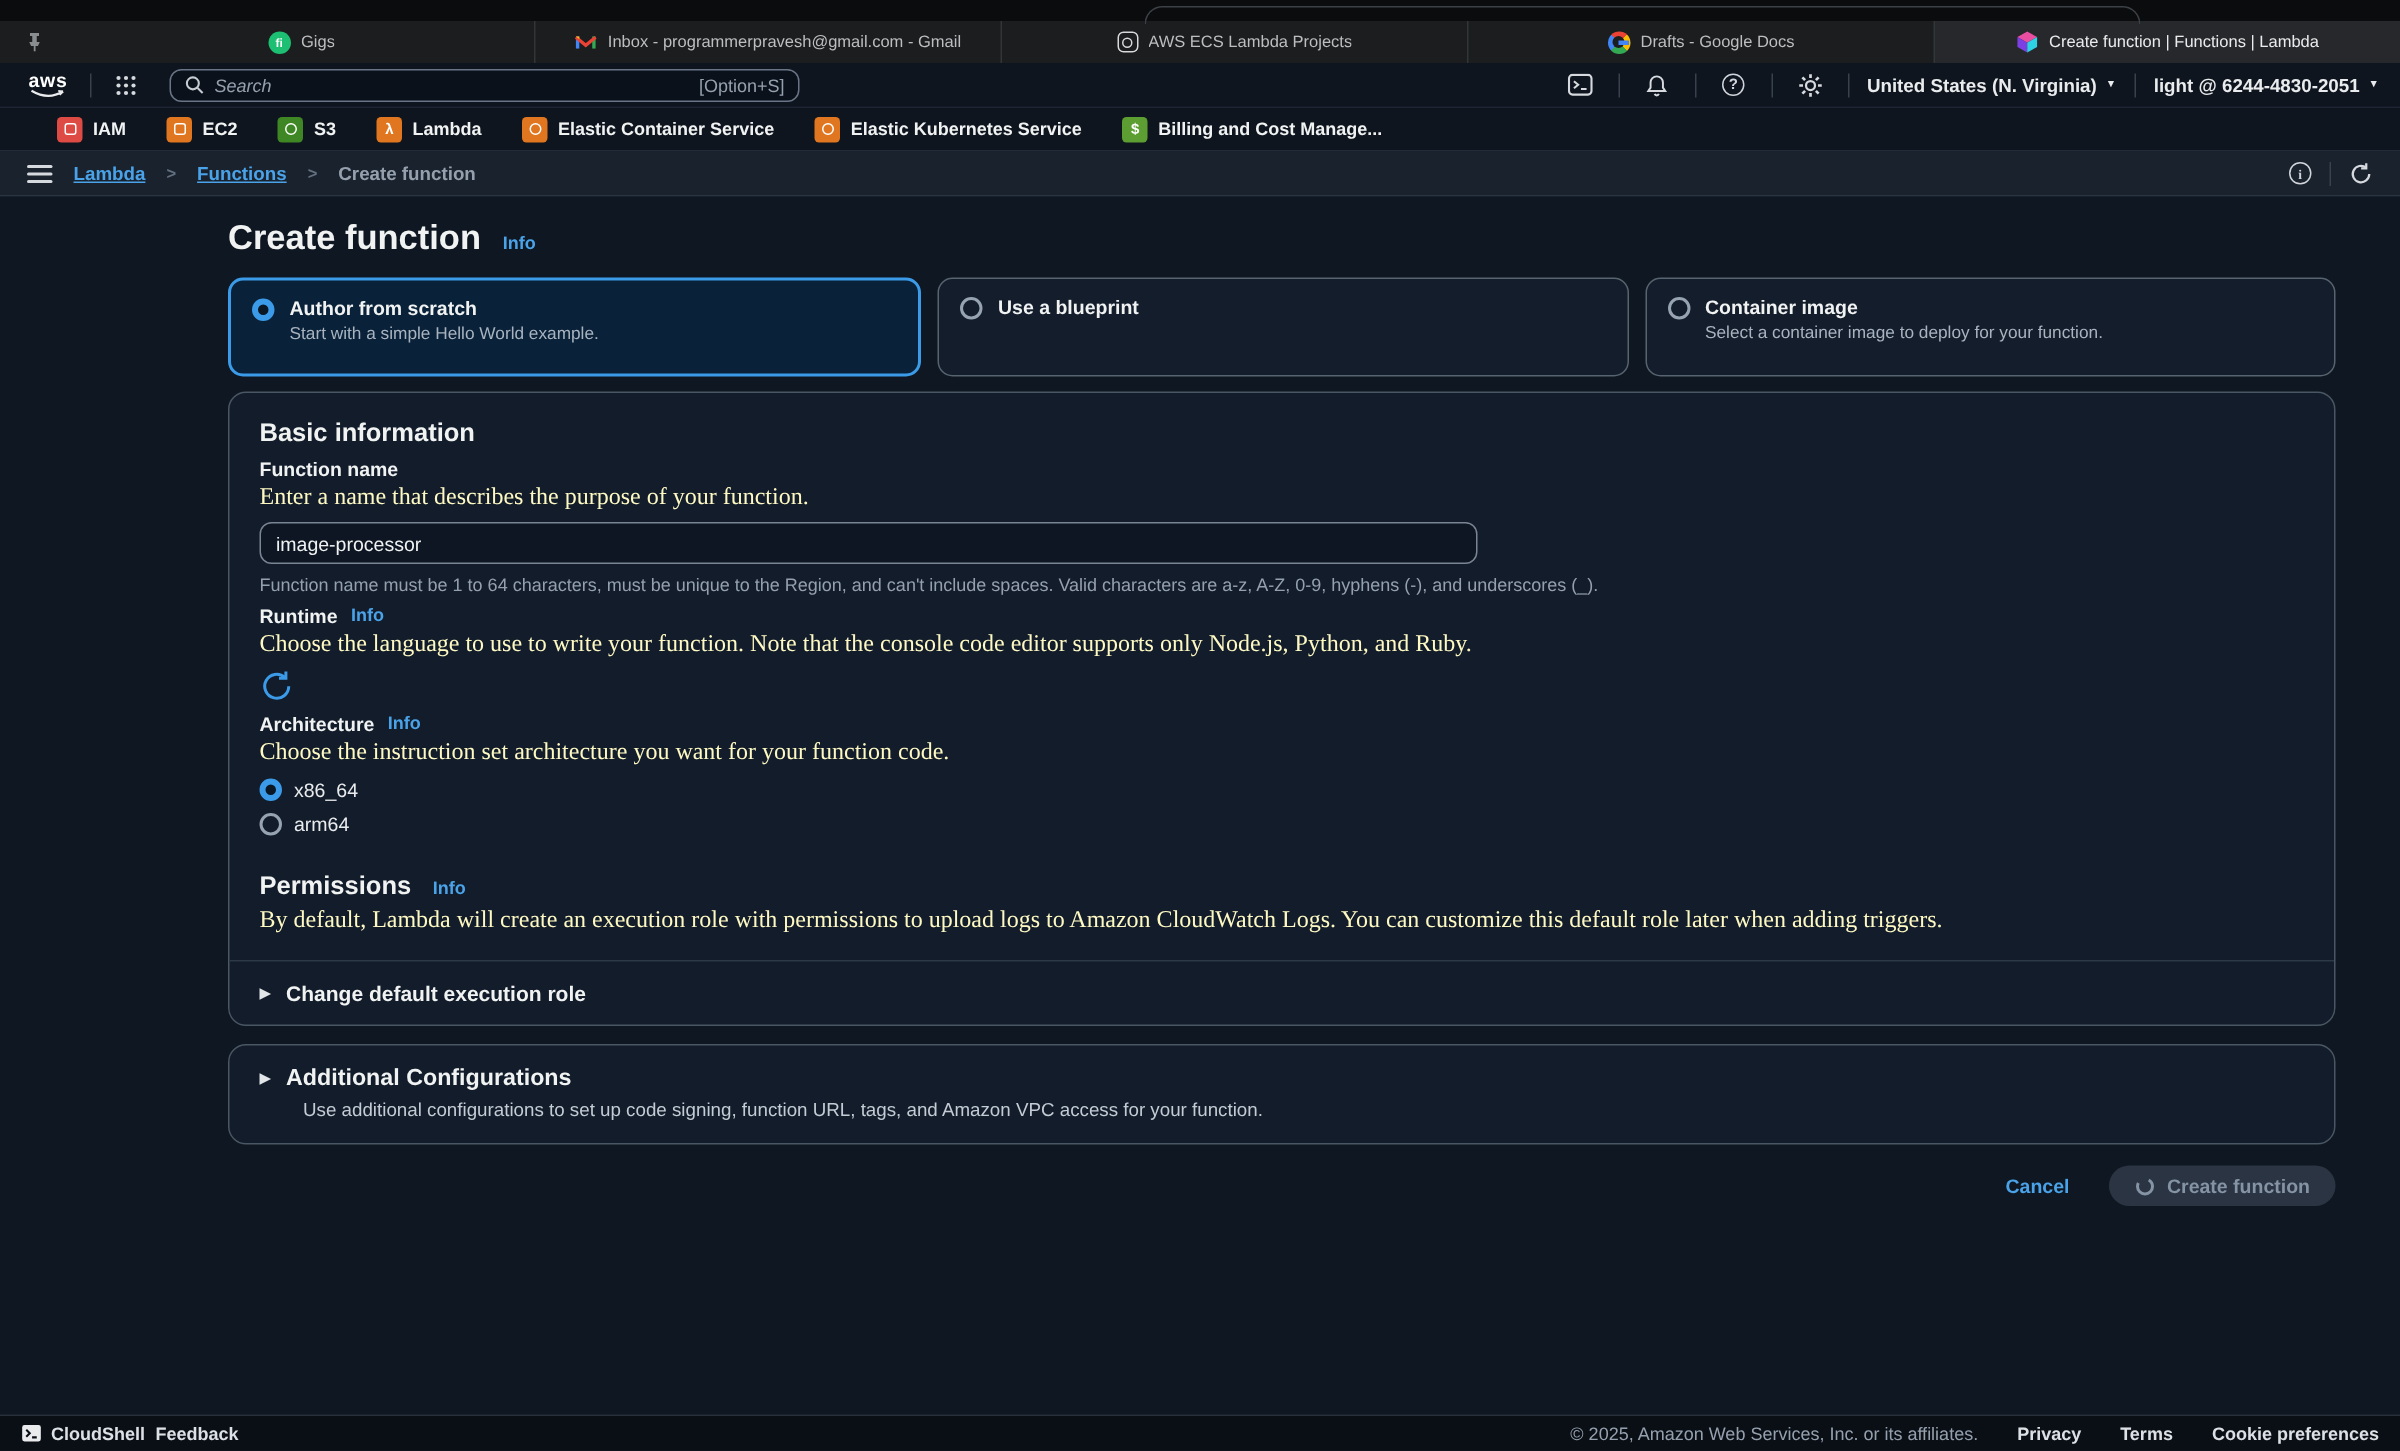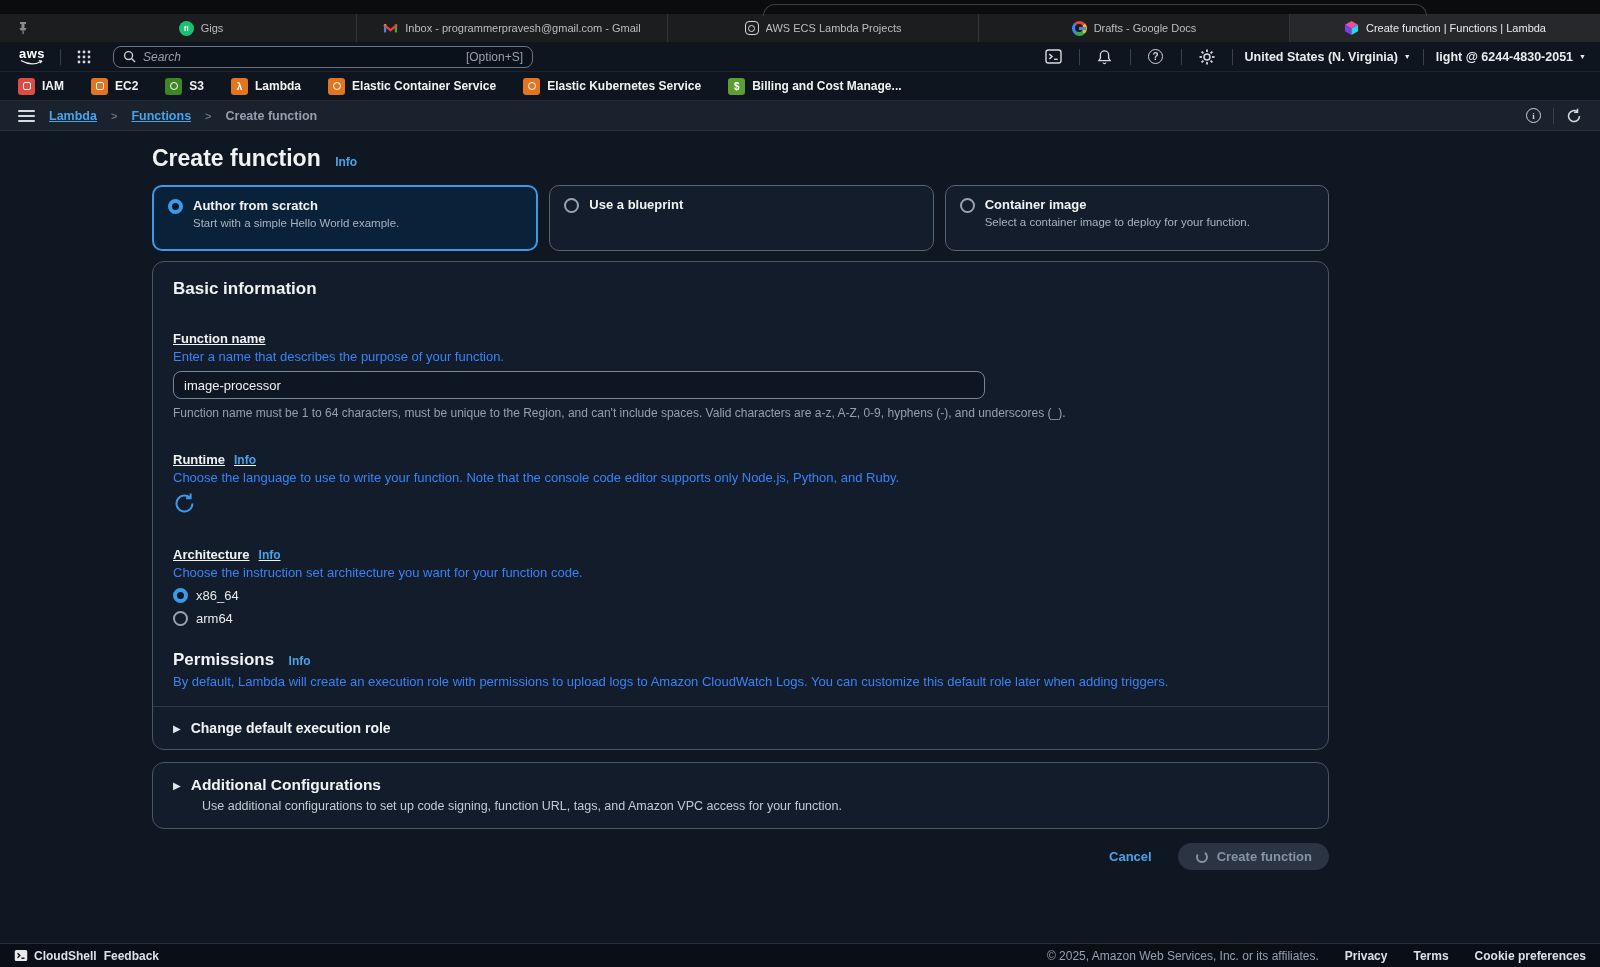--- a/index.html
+++ b/index.html
@@ -38,21 +38,21 @@
      display:flex; align-items:center; padding:0 9px; gap:7px; margin-left:6px; }
   .searchbox .ph { font-style:italic; color:#95a0ae; font-size:12px; flex:1; }
   .searchbox .kbd { color:#95a0ae; font-size:12px; }
   .nav-right { margin-left:auto; display:flex; align-items:center; gap:12px; }
   .nav-text { font-size:12.5px; font-weight:bold; color:#e9ebed; display:flex; align-items:center; gap:6px; }
   .caret { font-size:7px; color:#e9ebed; }
   .help-ic { width:15px; height:15px; border:1.4px solid #d1d5db; border-radius:50%; color:#d1d5db;
      font-size:10px; font-weight:bold; display:flex; align-items:center; justify-content:center; }
 
   
-  .favbar { height:29px; background:#0e151f; display:flex; align-items:center; gap:27px; padding:0 18px;
+  .favbar { height:29px; background:#0e151f; display:flex; align-items:center; gap:27px; padding:0 38px;
      border-bottom:1px solid #222b37; }
   .fav { display:flex; align-items:center; gap:7px; font-size:12px; font-weight:bold; color:#f1f3f3; white-space:nowrap; }
   .svc { width:17px; height:17px; border-radius:3px; display:flex; align-items:center; justify-content:center;
      color:#fff; font-size:10px; font-weight:bold; flex:none; }
   .svc i { display:block; width:8px; height:8px; border:1.4px solid #fff; border-radius:2px; }
   .svc i.round { border-radius:50%; }
 
   
   .crumbbar { height:30px; background:#1a222e; border-bottom:1px solid #2a3442; display:flex; align-items:center;
      padding:0 18px; gap:14px; }
@@ -60,40 +60,40 @@
   .burger i { height:2px; background:#d6dade; border-radius:1px; }
   .crumb-link { color:#4aa3e8; font-size:12.5px; font-weight:bold; text-decoration:underline; }
   .crumb-sep { color:#62707f; font-size:11px; font-weight:bold; }
   .crumb-cur { color:#95a0ae; font-size:12.5px; font-weight:bold; }
   .crumb-right { margin-left:auto; display:flex; align-items:center; gap:12px; }
   .info-circ { width:15px; height:15px; border:1.4px solid #d1d5db; border-radius:50%; color:#d1d5db;
      font-size:9px; font-weight:bold; display:flex; align-items:center; justify-content:center; font-family:"Liberation Serif",serif; }
 
   
   .content { position:absolute; top:131px; left:0; right:0; bottom:24px; background:#0f1822; overflow:hidden; }
-  .container { width:1177px; margin:14px 0 0 152px; }
+  .container { width:1405px; margin:14px 0 0 152px; }
   h1 { font-size:23px; color:#f1f3f3; display:inline; }
   .info-link { color:#4aa3e8; font-size:12px; font-weight:bold; margin-left:10px; }
   .subtitle { font-size:13px; color:#9aa7b4; margin-top:5px; }
 
   .cards { display:flex; gap:11px; margin-top:13px; }
   .card { flex:1; border:1px solid #57636f; border-radius:10px; background:#131d2b; padding:11px 14px;
      display:flex; gap:10px; min-height:66px; }
   .card.selected { border:2px solid #3b9be8; background:#0a2239; }
   .radio { width:15px; height:15px; border-radius:50%; flex:none; margin-top:1px;
      border:2px solid #97a3b0; background:transparent; }
   .radio.on { border:4.5px solid #3b9be8; background:#0a1724; }
   .card-title { font-size:13px; font-weight:bold; color:#f1f3f3; }
   .card-desc { font-size:11.5px; color:#a8b3bf; margin-top:3px; line-height:1.35; max-width:370px; }
 
   .panel { border:1px solid #4a5663; border-radius:12px; background:#121c2a; margin-top:10px; }
   .panel-main { padding:17px 20px 0 20px; }
   h2 { font-size:17px; color:#f1f3f3; }
-  .fld-label { font-size:13px; font-weight:bold; color:#f1f3f3; margin-top:32px; display:flex; gap:9px; align-items:flex-end;text-decoration:underline; }
-  .fld-desc { font-size:13px; color:#3b82f6; margin-top:3px; }
+  .fld-label { font-size:13px; font-weight:bold; color:#f1f3f3; margin-top:6px; display:flex; gap:9px; align-items:flex-start; }
+  .fld-desc { font-size:16px; color:#fef9c3; margin-top:3px;font-family:Liberation Serif, serif; }
   .txt-input, .select { width:812px; height:28px; border:1px solid #7a8594; border-radius:8px; background:#0d1622;
      color:#f1f3f3; font-size:13px; padding:0 10px; margin-top:7px; font-family:"Liberation Sans",sans-serif; }
   .select { display:flex; align-items:center; justify-content:space-between; cursor:pointer; }
   .select .caret { color:#3b9be8; font-size:9px; }
   .constraint { font-size:12px; color:#95a0ae; margin-top:7px; }
   .runtime-row { display:flex; align-items:center; gap:16px; }
   .radio-row { display:flex; align-items:center; gap:8px; margin-top:7px; font-size:13px; color:#e9ebed; }
   .expander { border-top:1px solid #2d3947; margin-top:17px; padding:13px 20px; display:flex; align-items:center; gap:10px; }
   .tri { font-size:10px; color:#e3e6e9; }
   .exp-label { font-size:14px; font-weight:bold; color:#f1f3f3; }

